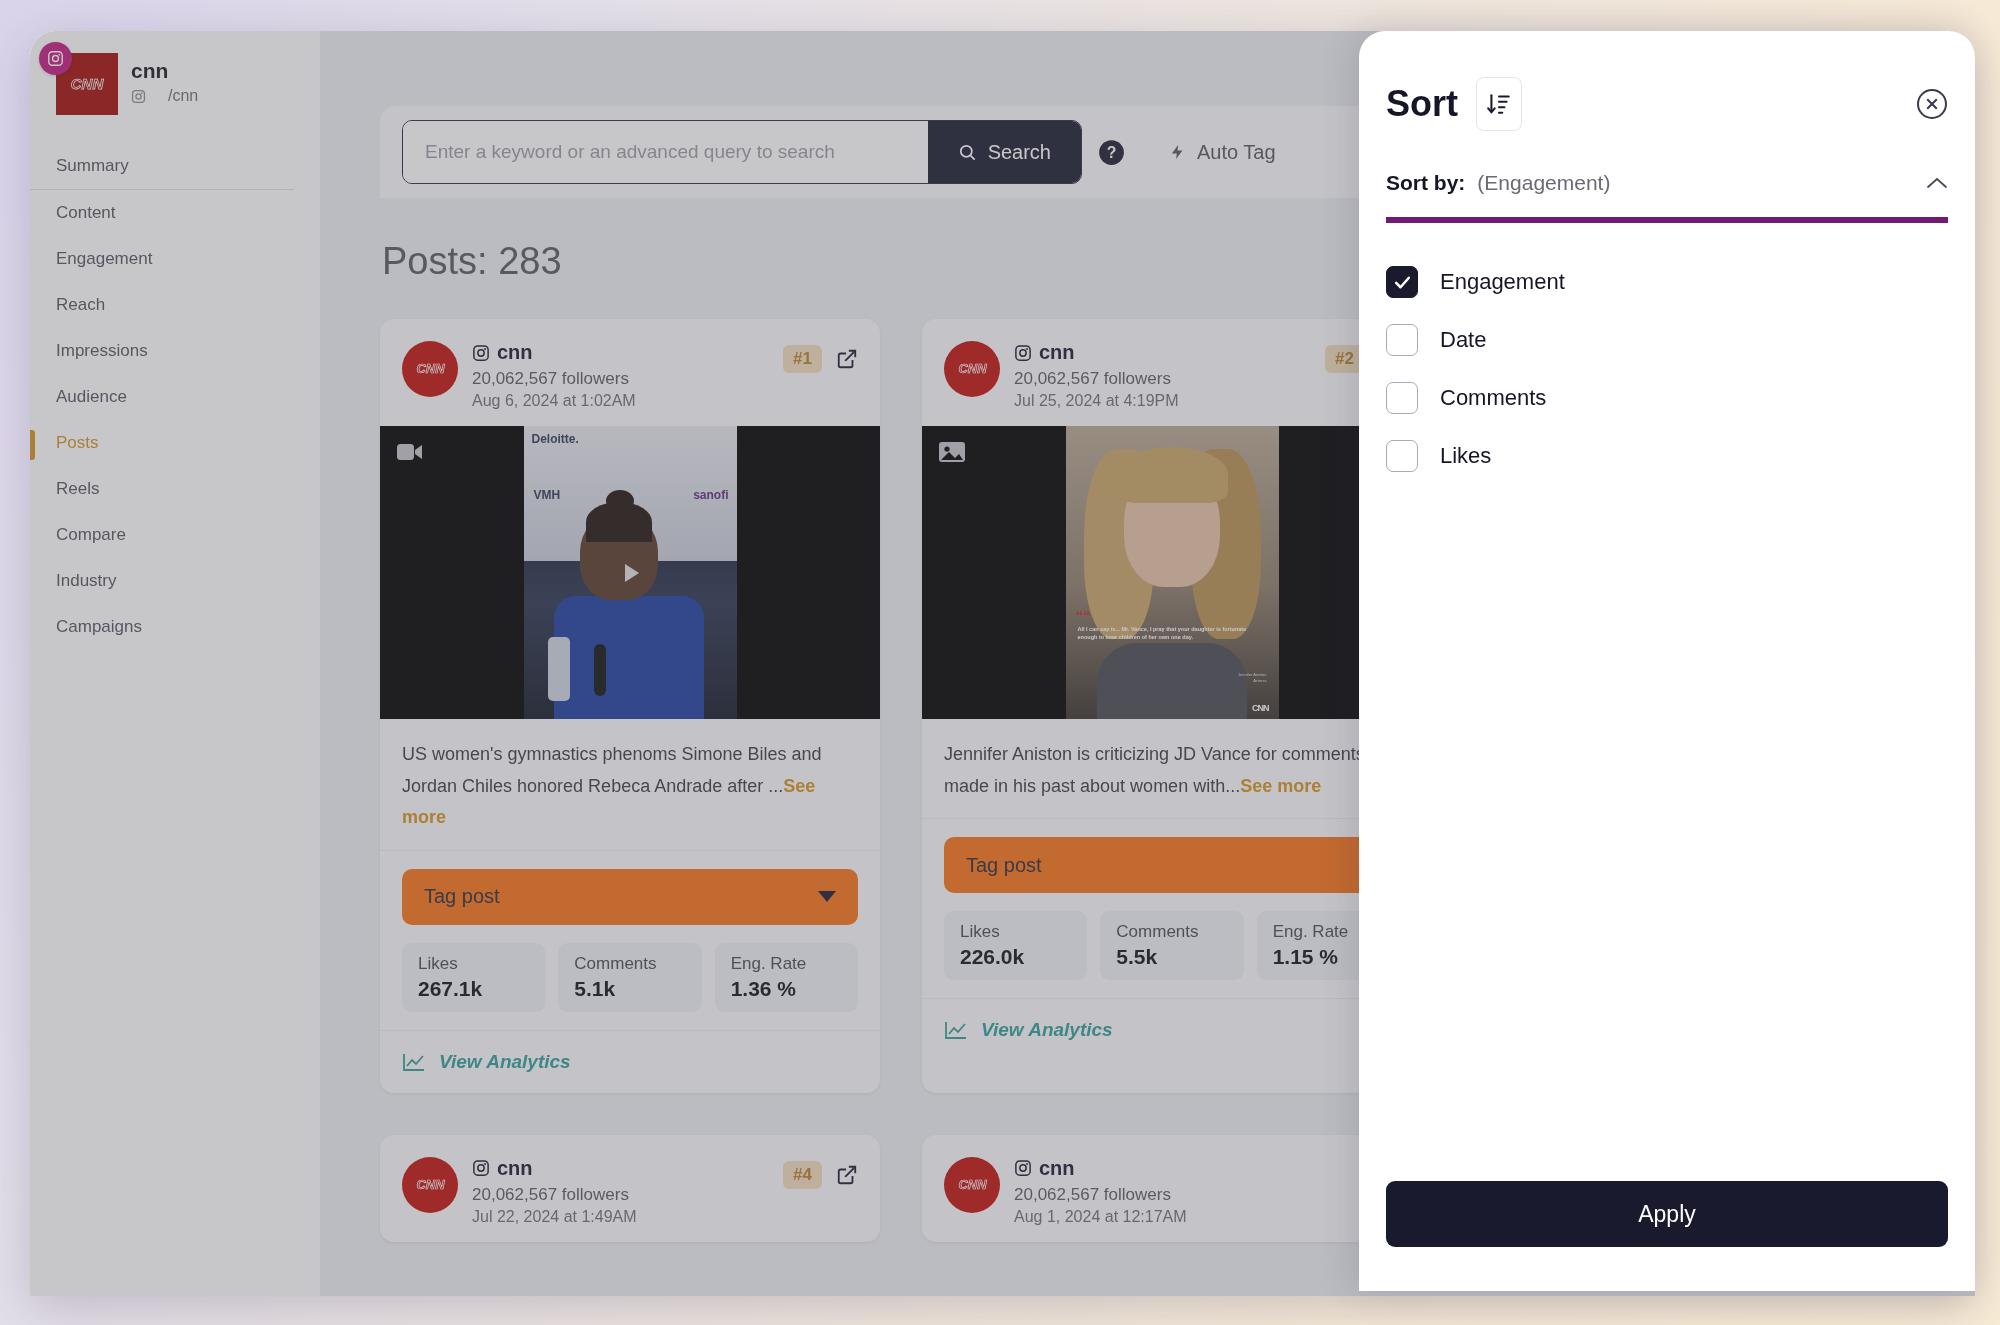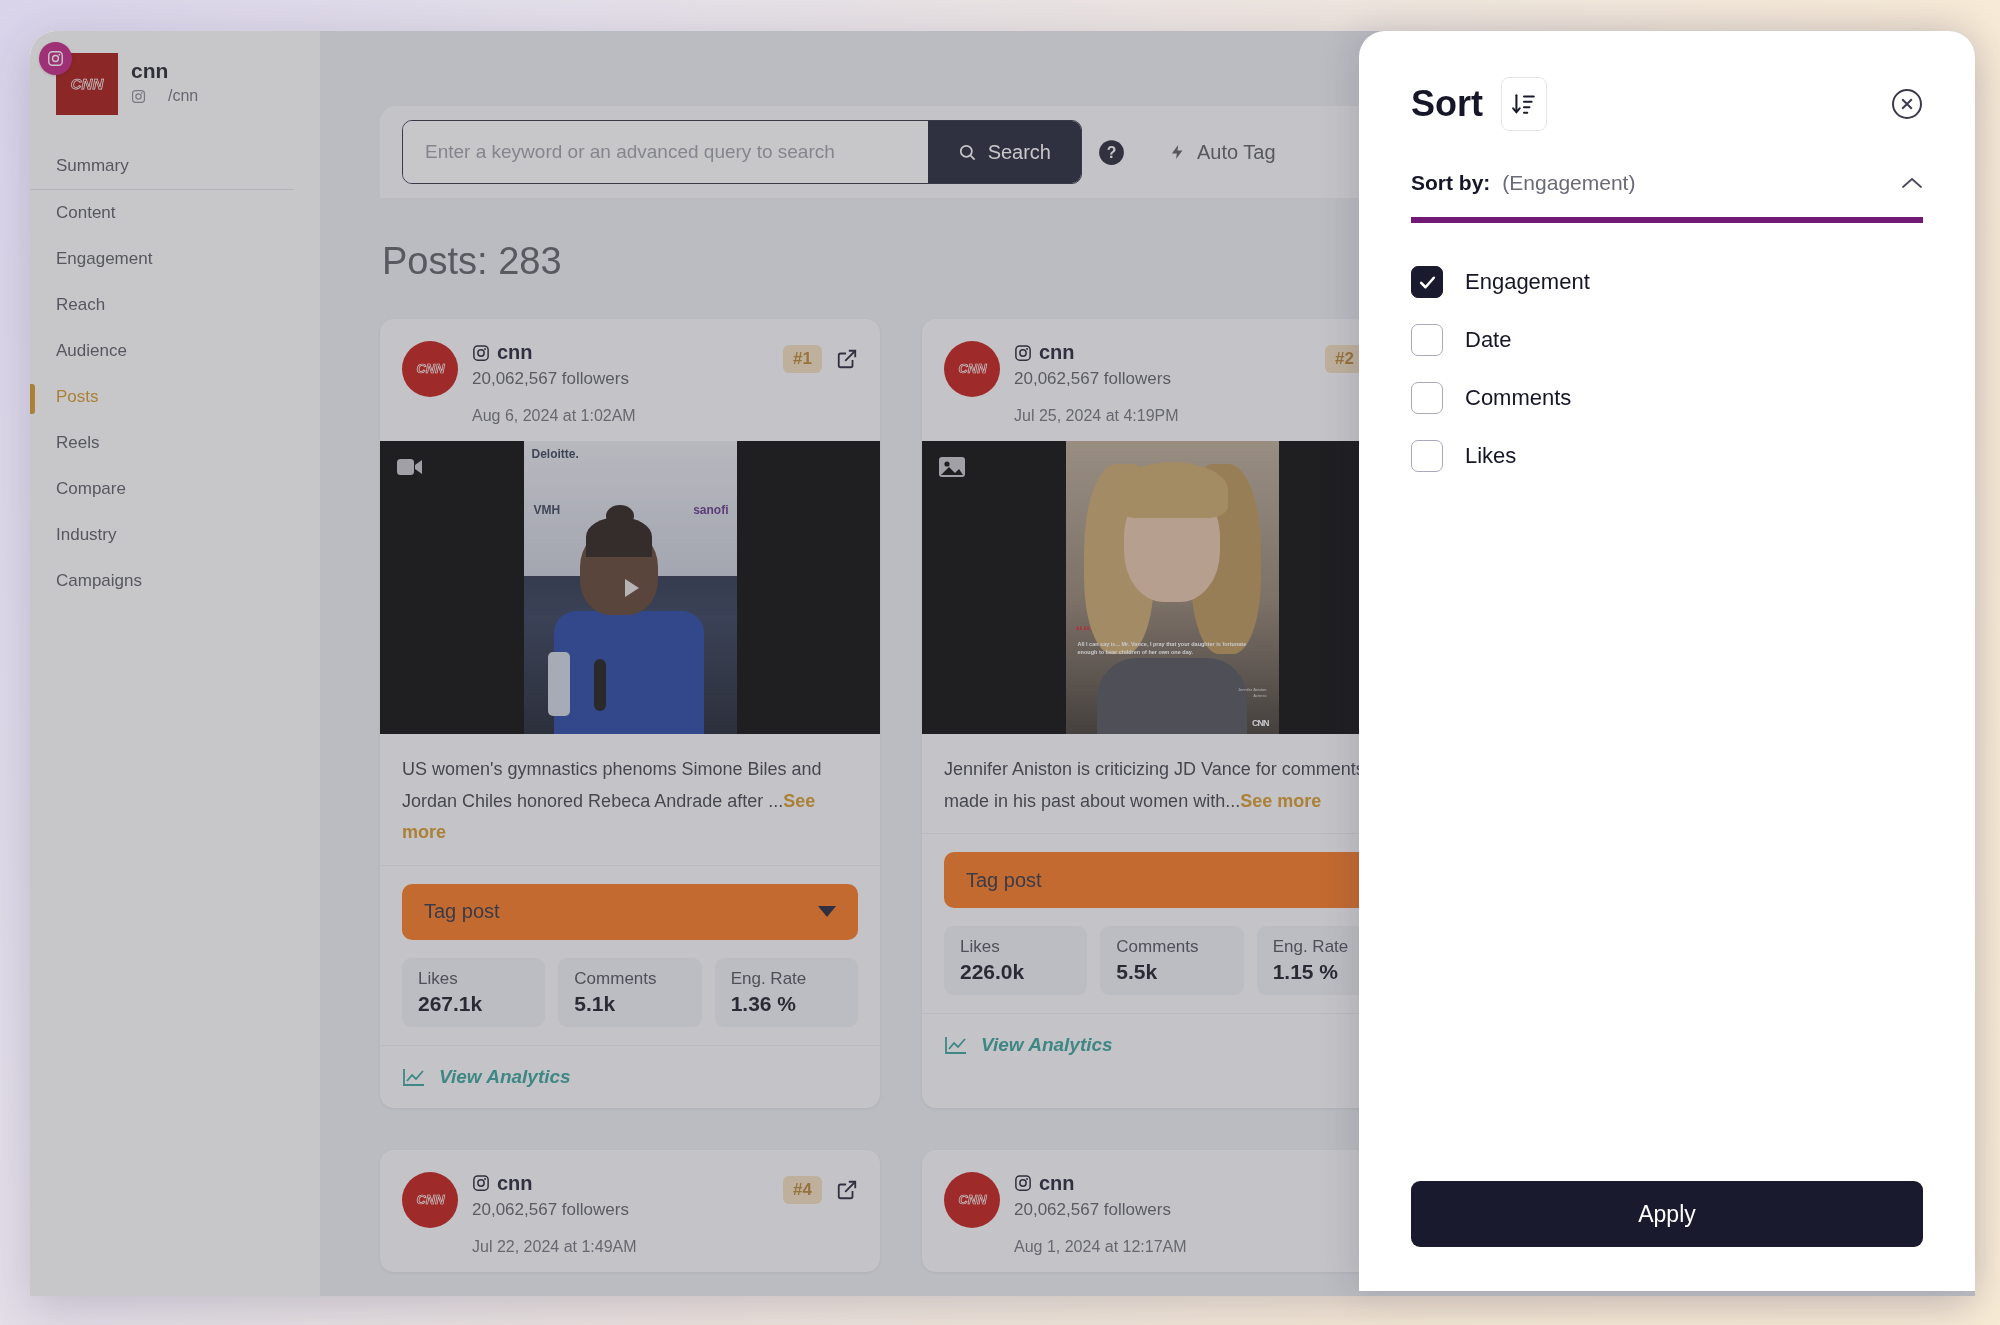--- a/index.html
+++ b/index.html
@@ -196,21 +196,21 @@
     flex: none;
   }
   .card-avatar svg { width: 43px; height: 24px; }
   .card-head-text { flex: 1; min-width: 0; }
   .card-user {
     display: flex; align-items: center; gap: 7px;
     font-size: 20px; font-weight: 700; color: #1a1a2e;
   }
   .card-user svg { width: 18px; height: 18px; }
   .card-followers { font-size: 17px; color: #5a5a64; margin-top: 5px; }
-  .card-date { font-size: 16px; color: #6e6e78; margin-top: 18px; }
+  .card-date { font-size: 16px; color: #6e6e78; margin-top: 3px; }
   .card-head-right { display: flex; align-items: center; gap: 14px; flex: none; padding-top: 4px; }
   .rank-badge {
     background: #f2ddb9;
     color: #b5822a;
     font-size: 17px;
     font-weight: 600;
     padding: 4px 10px;
     border-radius: 6px;
   }
   .ext-icon { width: 22px; height: 22px; cursor: pointer; }
@@ -330,21 +330,21 @@
     left: 1359px;
     top: 31px;
     width: 616px;
     height: 1260px;
     background: #ffffff;
     border-radius: 26px 26px 0 0;
     z-index: 60;
     box-shadow: -6px 0 36px rgba(40,30,70,0.14);
     display: flex;
     flex-direction: column;
-    padding: 0 52px;
+    padding: 0 27px;
   }
   .sort-head {
     display: flex;
     align-items: center;
     padding-top: 46px;
   }
   .sort-title { font-size: 36px; font-weight: 700; color: #161629; }
   .sort-icon-box {
     margin-left: 18px;
     width: 46px; height: 54px;
@@ -443,20 +443,23 @@
         <span>Summary</span>
       </div>
       <div class="nav-item">
         <span>Content</span>
       </div>
       <div class="nav-item">
         <span>Engagement</span>
       </div>
       <div class="nav-item">
         <span>Reach</span>
+      </div>
+      <div class="nav-item">
+        <span>Impressions</span>
       </div>
       <div class="nav-item">
         <span>Audience</span>
       </div>
       <div class="nav-item active">
         <span>Posts</span>
       </div>
       <div class="nav-item">
         <span>Reels</span>
       </div>

